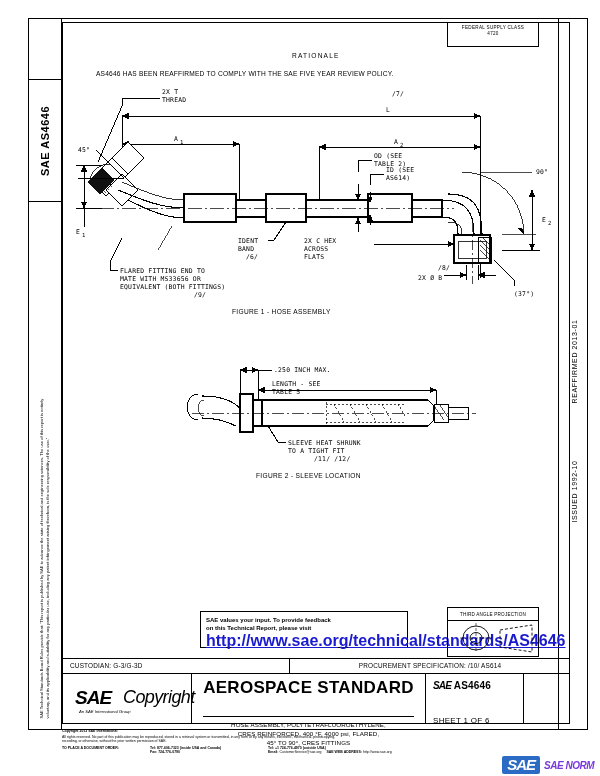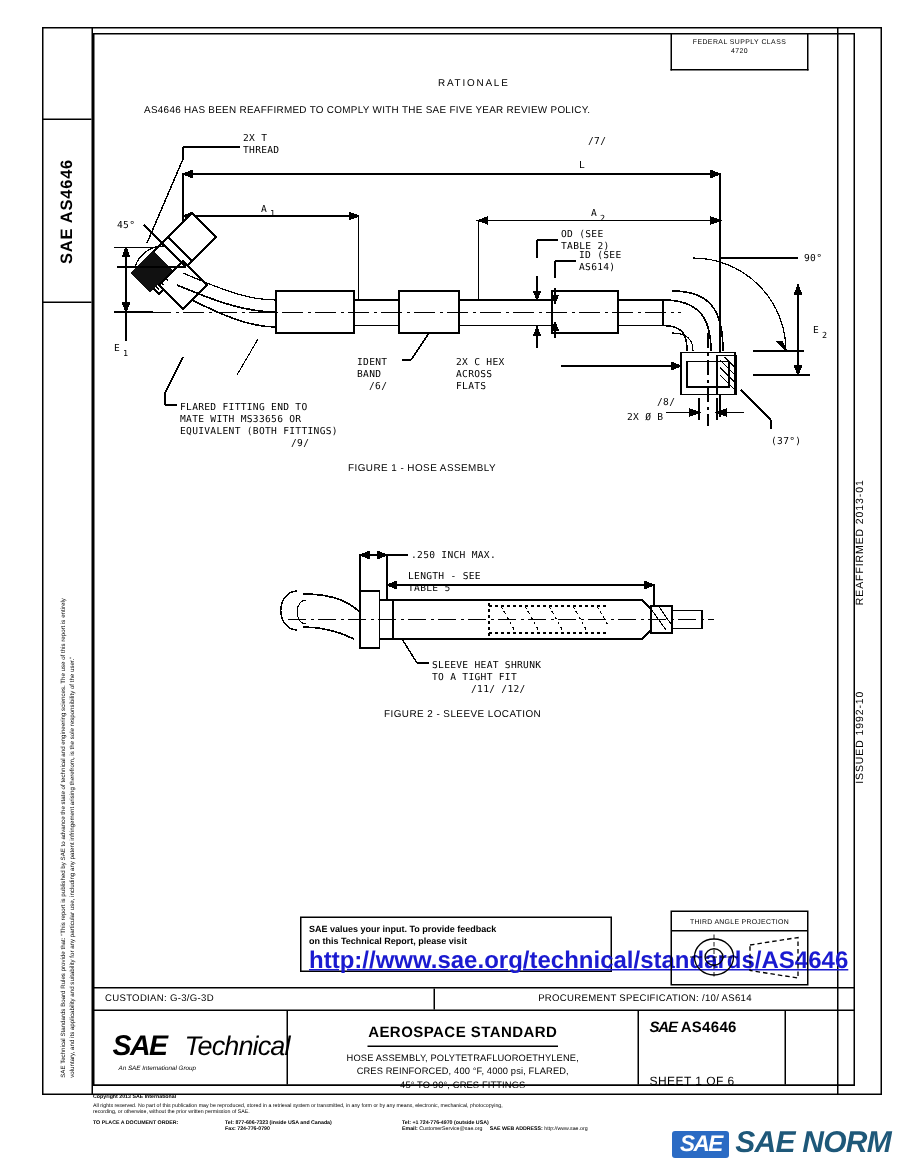--- a/index.html
+++ b/index.html
@@ -129,22 +129,22 @@
   }
   .tb-logo .aero-word{
     position:absolute; left:61px; top:13px;
     font-style:italic; font-size:18px; letter-spacing:-.6px;
   }
   .tb-logo .sub{
     position:absolute; left:17px; top:35px; font-size:4.2px; font-style:italic;
   }
   .tb-mid{ flex:1; border-right:1px solid #000; text-align:center; padding-top:4px; }
   .tb-mid .as{
-    font-weight:bold; font-size:10px; letter-spacing:.3px;
-    display:inline-block; border-bottom:1.3px solid #000; padding-bottom:3px;
+    font-weight:bold; font-size:17px; letter-spacing:.3px;
+    display:inline-block; border-bottom:1.3px solid #000; padding-bottom:18px;
   }
   .tb-mid .desc{ font-size:6.2px; line-height:9px; margin-top:3px; letter-spacing:.1px; }
   .tb-num{ flex:0 0 98px; border-right:1px solid #000; padding:6px 0 0 7px; }
   .tb-num .line1{ font-size:10px; font-weight:bold; letter-spacing:.2px; }
   .tb-num .line1 .saelogo{ font-style:italic; letter-spacing:-.8px; }
   .tb-num .line2{ font-size:8px; margin-top:25px; letter-spacing:.3px; }
   .tb-right{ flex:0 0 46px; }
 
   
   .footer{
@@ -162,21 +162,21 @@
 
   
   .watermark{
     position:absolute; right:6px; bottom:2px;
     display:flex; align-items:center; opacity:.92;
   }
   .wm-badge{
     background:#1a5fbf; color:#fff; font-weight:bold; font-style:italic;
     font-size:15px; padding:0px 5px 1px 5px; letter-spacing:-1px; border-radius:2px;
   }
-  .wm-txt{ color:#0c4a6e; font-weight:bold; font-style:italic; font-size:20px; margin-left:4px; letter-spacing:-.5px;}
+  .wm-txt{ color:#6d28d9; font-weight:bold; font-style:italic; font-size:10px; margin-left:4px; letter-spacing:-.5px;}
 </style>
 </head>
 <body>
 
 <div class="page">
 
   <div class="frame-outer"></div>
   <div class="frame-inner"></div>
 
   <div class="left-col">
@@ -447,21 +447,21 @@
   </div>
 
   <div class="cust-row">
     <div class="cust-cell">CUSTODIAN: G-3/G-3D</div>
     <div class="proc-cell">PROCUREMENT SPECIFICATION: /10/ AS614</div>
   </div>
 
   <div class="titleblock">
     <div class="tb-logo">
       <span class="sae-word">SAE</span>
-      <span class="aero-word">Technical</span>
+      <span class="aero-word">Copyright</span>
       <span class="sub">An SAE International Group</span>
     </div>
     <div class="tb-mid">
       <div class="as">AEROSPACE STANDARD</div>
       <div class="desc">
         <div>HOSE ASSEMBLY, POLYTETRAFLUOROETHYLENE,</div>
         <div>CRES REINFORCED, 400 °F, 4000 psi, FLARED,</div>
         <div>45° TO 90°, CRES FITTINGS</div>
       </div>
     </div>

